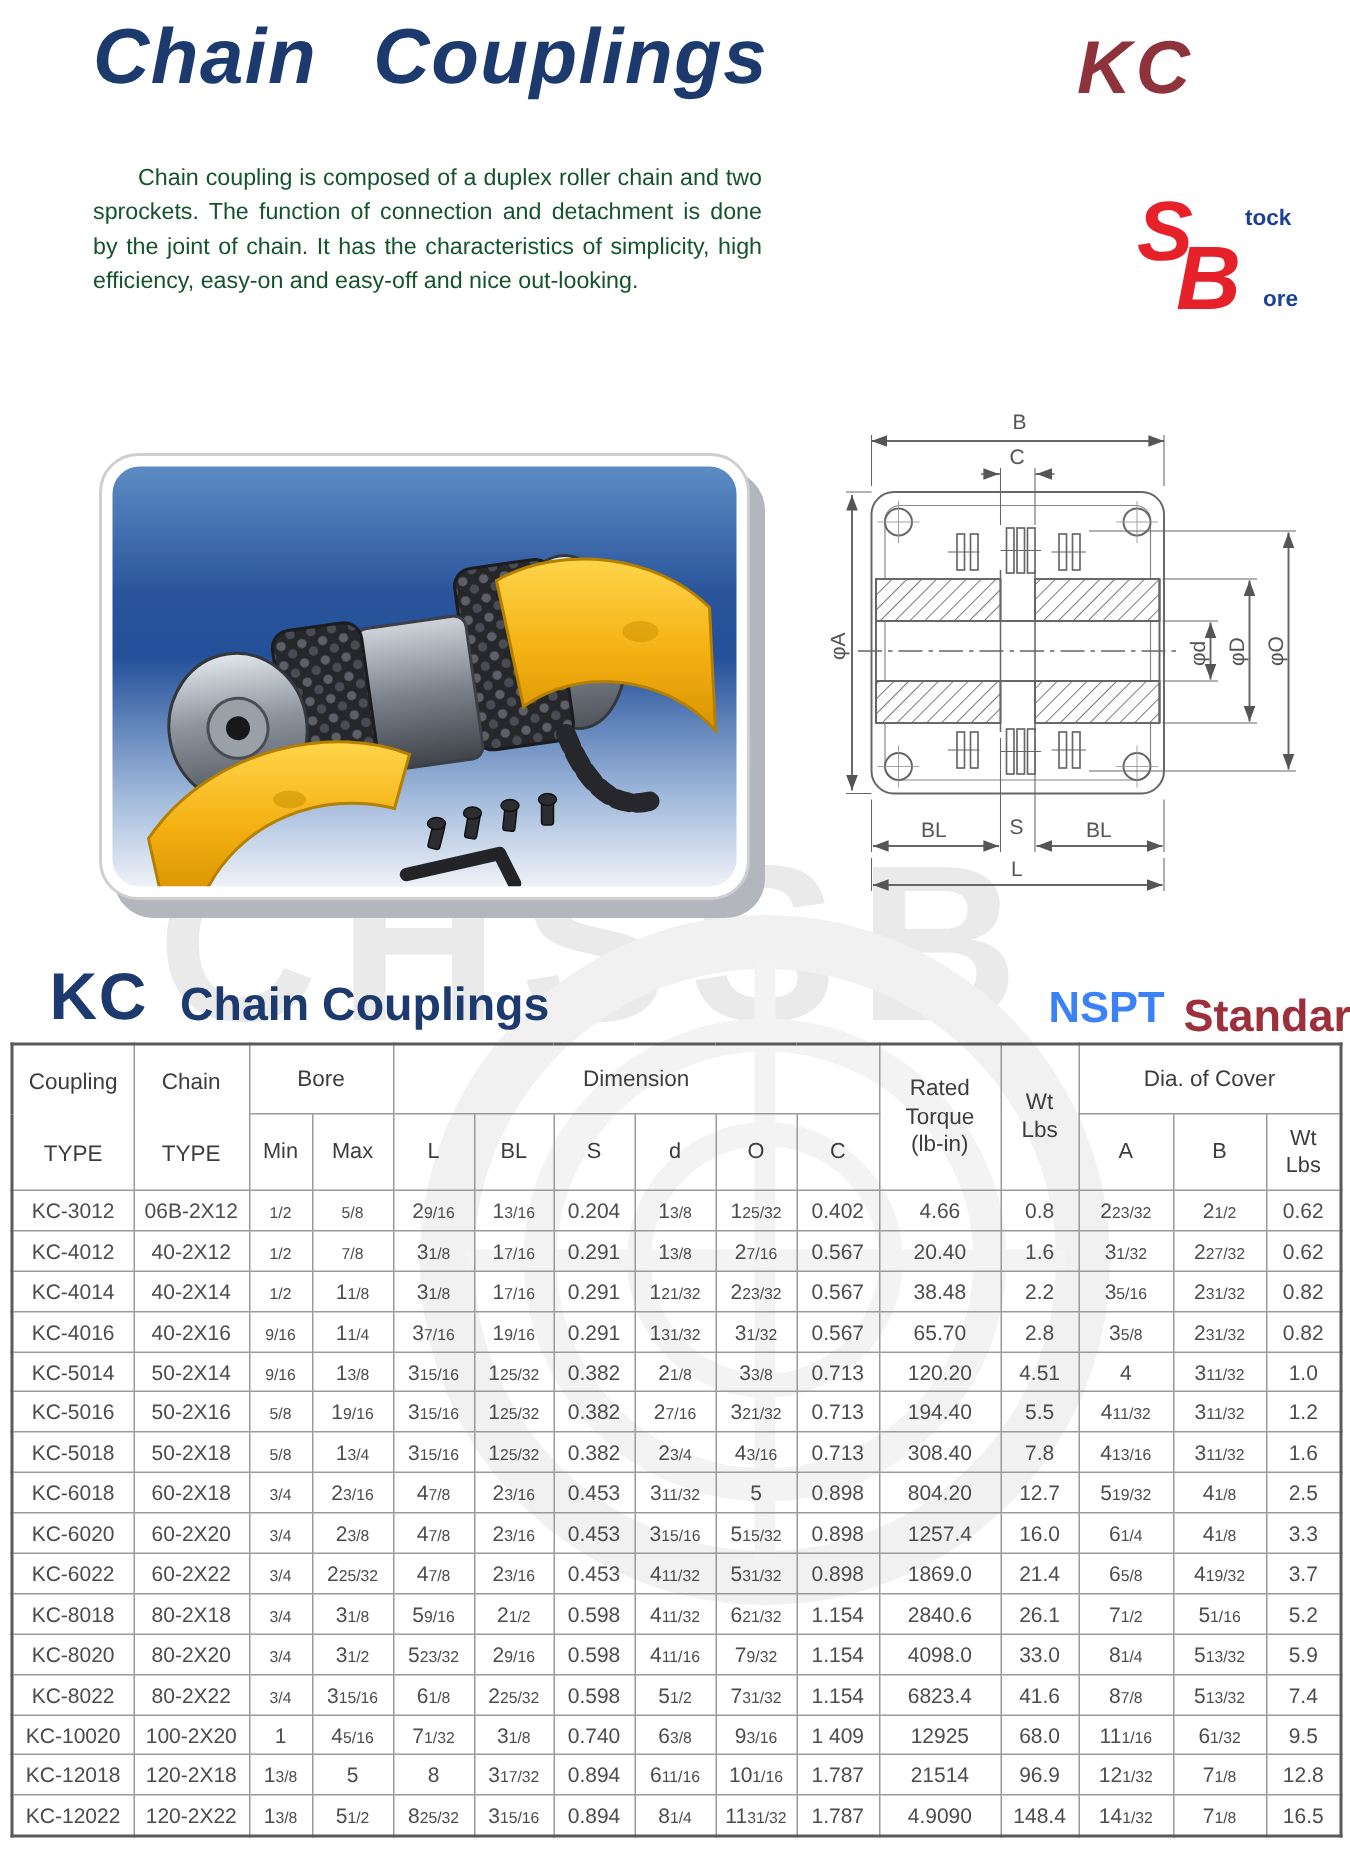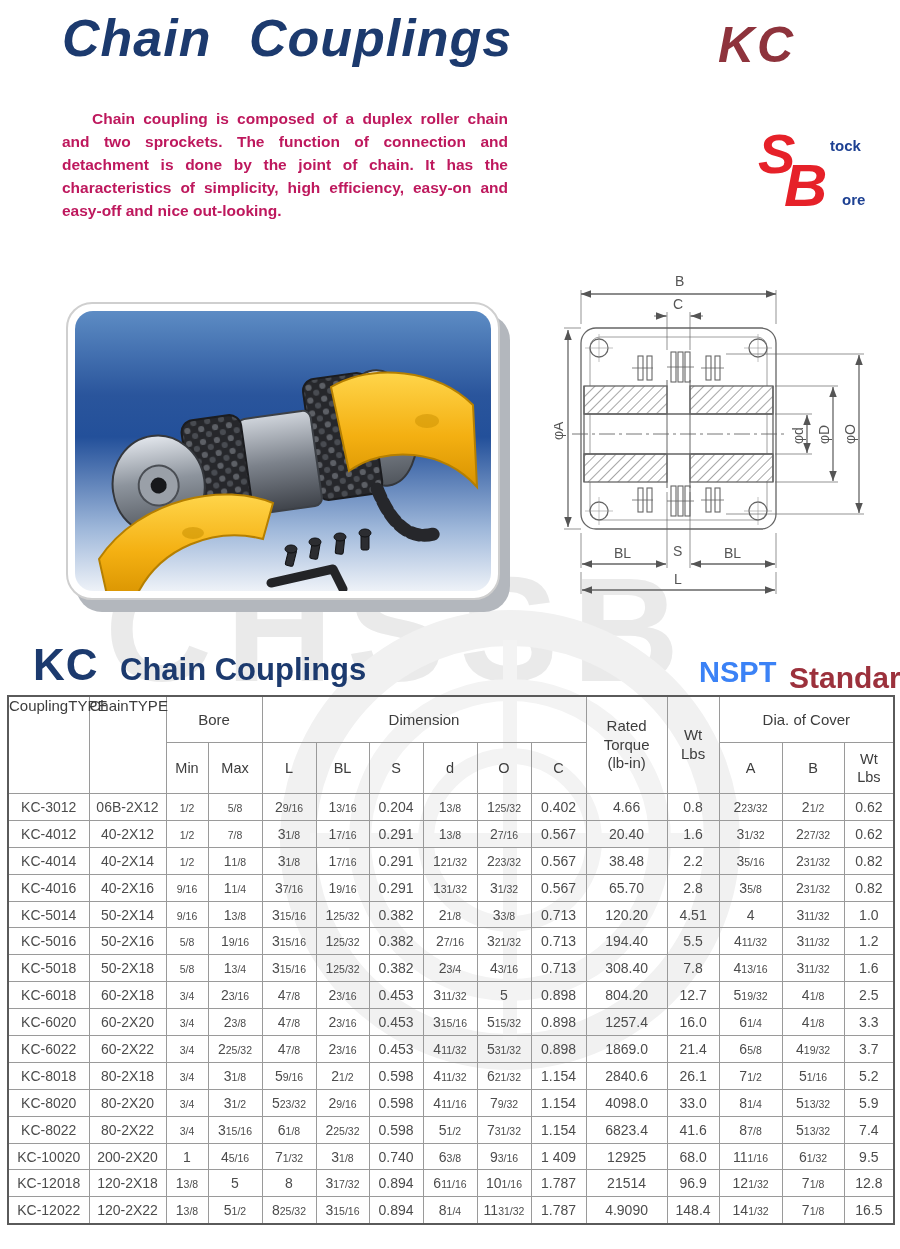--- a/index.html
+++ b/index.html
@@ -11,21 +11,21 @@
            font-size:148px;font-weight:bold;letter-spacing:14px;color:#eaeaea;line-height:1;}
   .wm-rings{position:absolute;left:250px;top:600px;z-index:0;}
 
   
   .main-title{position:absolute;left:62px;top:8px;z-index:1;margin:0;
               font-size:52px;font-weight:900;font-style:italic;color:#1c3a6e;
               letter-spacing:1px;word-spacing:22px;}
   .kc-top{position:absolute;left:718px;top:16px;z-index:1;
           font-size:50px;font-weight:900;font-style:italic;color:#8e333c;letter-spacing:3px;}
   .intro{position:absolute;left:62px;top:108px;width:446px;z-index:1;
-         color:#be185d;font-size:15.5px;line-height:1.48;text-align:justify;font-weight:bold;}
+         color:#14532d;font-size:15.5px;line-height:1.48;text-align:justify;}
   .intro p{margin:0;text-indent:30px;}
 
   
   .sb{position:absolute;left:758px;top:126px;width:130px;height:110px;z-index:1;}
   .sb span{position:absolute;line-height:1;}
   .sb-s{left:0;top:0;font-size:56px;font-weight:900;font-style:italic;color:#e62129;}
   .sb-b{left:26px;top:30px;font-size:60px;font-weight:900;font-style:italic;color:#e62129;}
   .sb-tock{left:52px;top:12px;font-size:15px;font-weight:bold;color:#1d4092;margin-left:20px;}
   .sb-ore{left:84px;top:66px;font-size:15px;font-weight:bold;color:#1d4092;}
 
@@ -52,21 +52,21 @@
 
   
   .spec{position:absolute;left:7px;top:695px;z-index:1;
         width:886px;table-layout:fixed;border-collapse:collapse;background:transparent;}
   .spec,.spec th,.spec td{border:1px solid #9a9a9a;}
   .spec{border:2px solid #5a5a5a;}
   .spec th{font-weight:normal;color:#3d3d3d;font-size:15px;padding:0;background:transparent;}
   .spec tr.h1 th{height:45px;}
   .spec tr.h2 th{height:50px;font-size:14.5px;}
   .spec td{height:25.9px;padding:0;text-align:center;color:#4c4c4c;font-size:14px;background:transparent;}
-  .two{display:flex;flex-direction:row;justify-content:space-around;height:96px;}
+  .two{display:flex;flex-direction:column;justify-content:space-around;height:96px;}
   .stack{line-height:1.25;}
   .fr{font-size:10.5px;letter-spacing:0;}
   .footer-note{position:absolute;left:8px;top:1227px;z-index:1;
         color:#b23746;font-size:15px;}
 </style>
 </head>
 <body>
 
 <div class="page">
 
@@ -514,21 +514,21 @@
           <td>7<span class="fr">31/32</span></td>
           <td>1.154</td>
           <td>6823.4</td>
           <td>41.6</td>
           <td>8<span class="fr">7/8</span></td>
           <td>5<span class="fr">13/32</span></td>
           <td>7.4</td>
         </tr>
         <tr>
           <td>KC-10020</td>
-          <td>200-2X20</td>
+          <td>100-2X20</td>
           <td>1</td>
           <td>4<span class="fr">5/16</span></td>
           <td>7<span class="fr">1/32</span></td>
           <td>3<span class="fr">1/8</span></td>
           <td>0.740</td>
           <td>6<span class="fr">3/8</span></td>
           <td>9<span class="fr">3/16</span></td>
           <td>1 409</td>
           <td>12925</td>
           <td>68.0</td>

